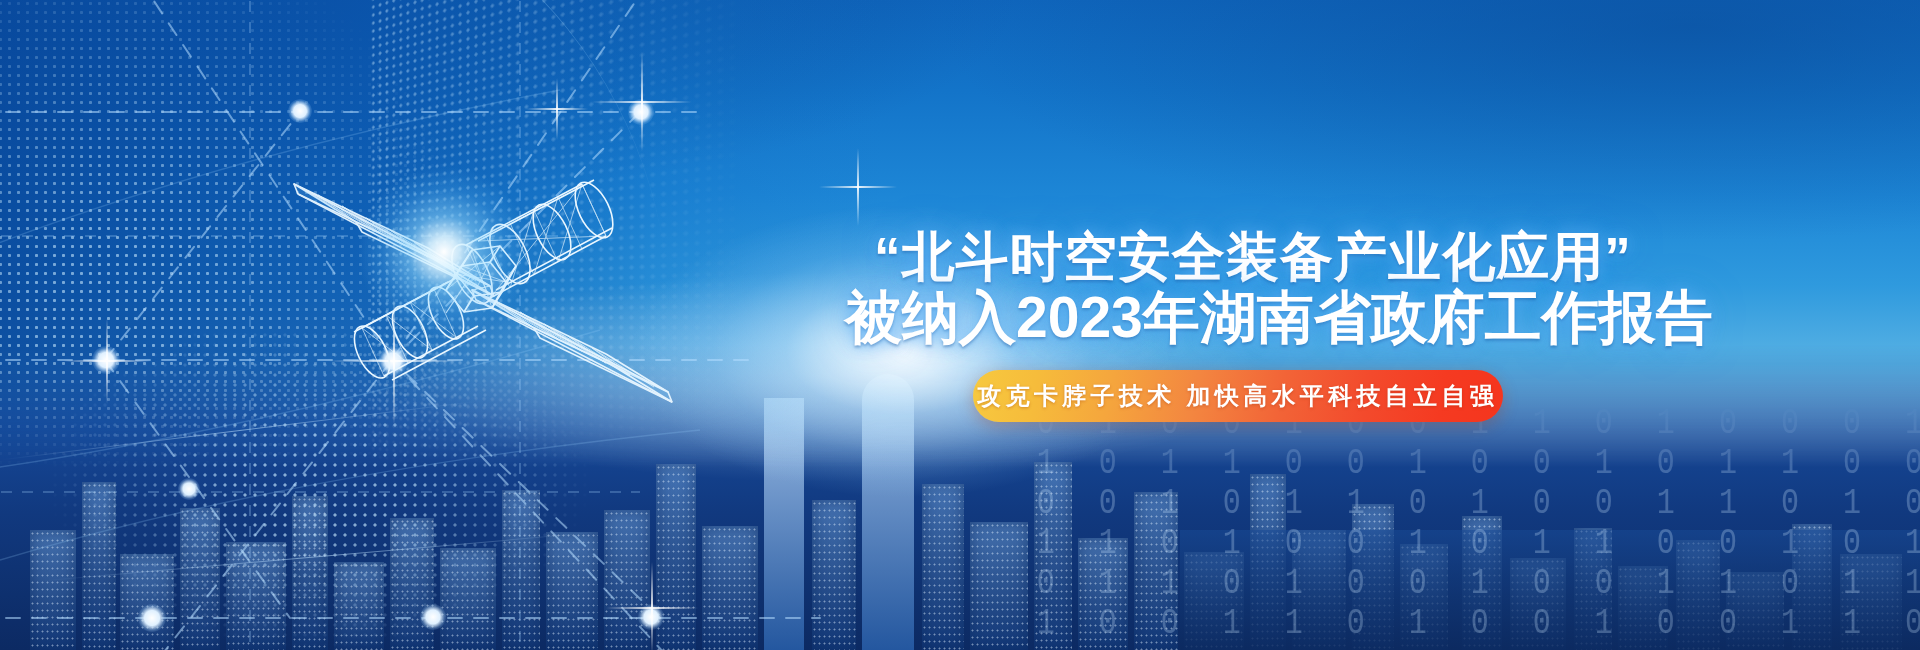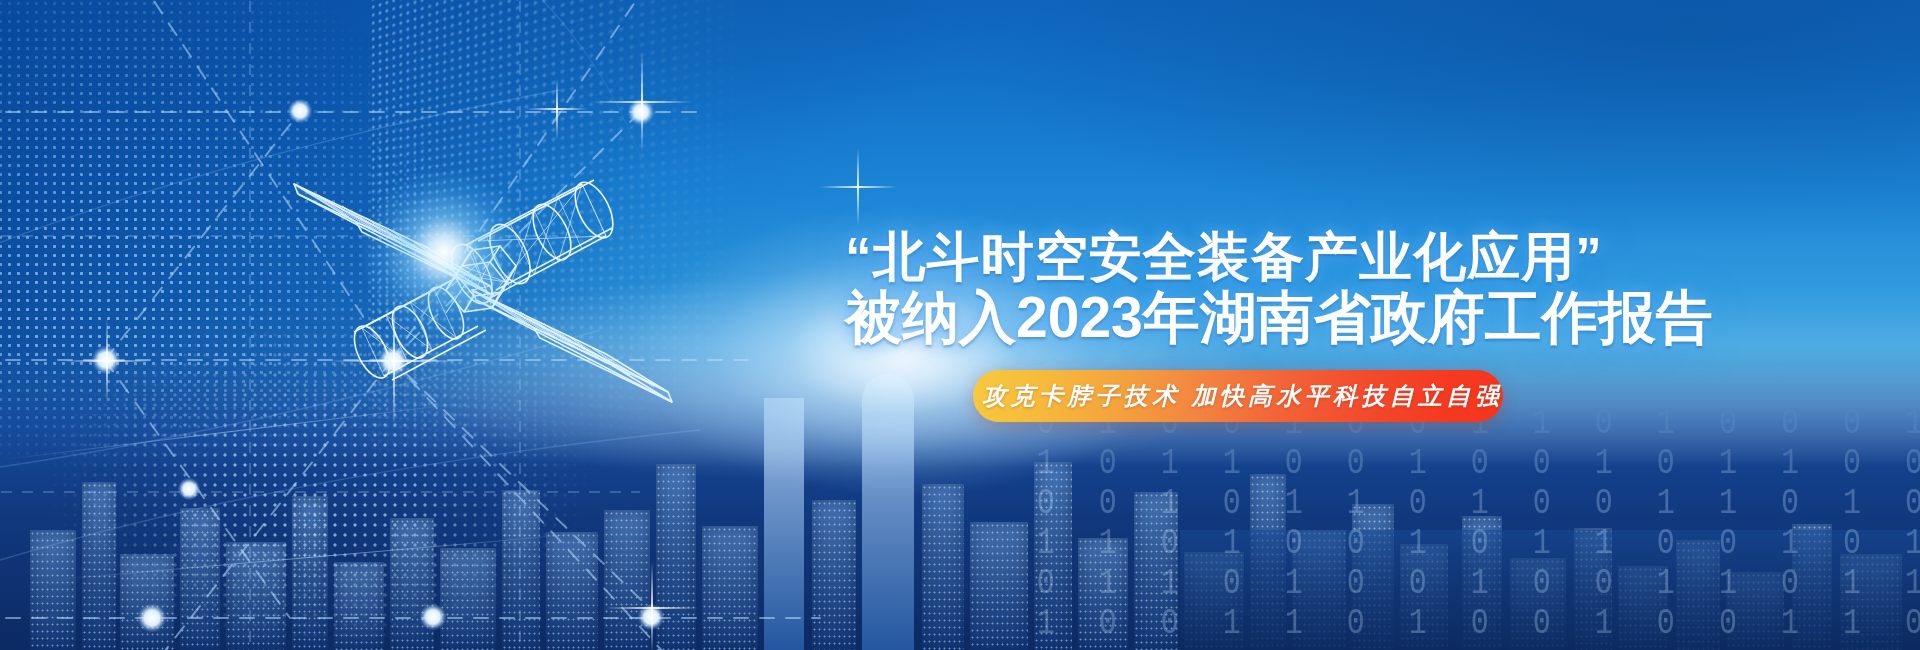--- a/index.html
+++ b/index.html
@@ -191,42 +191,42 @@
   .hl-line{
     color:#ffffff;
     font-weight:bold;
     letter-spacing:.02em;
     white-space:nowrap;
     text-shadow:
       0 0 16px rgba(90,175,245,.85),
       0 0 34px rgba(60,150,235,.55),
       0 2px 3px rgba(12,60,130,.45);
   }
-  .hl-1{ font-size:53px; line-height:58px; }
+  .hl-1{ font-size:53px; line-height:58px;margin-left:29px; }
   .hl-2{ font-size:57px; line-height:62px; letter-spacing:0; }
 
   
   .pill-wrap{
     position:absolute; left:973px; top:370px;
     width:530px; height:52px;
   }
   .pill{
     width:100%; height:100%;
     border-radius:26px;
     background:linear-gradient(100deg,
       #f7c93f 0%,
       #f6bc3b 12%,
       #f5a63d 26%,
       #f38640 42%,
       #f26437 58%,
       #f34a2c 74%,
       #f53a21 88%,
       #f5351d 100%);
     box-shadow:0 4px 16px rgba(180,60,20,.30);
-    display:flex; align-items:center; justify-content:flex-end;font-style:italic;
+    display:flex; align-items:center; justify-content:flex-start;
   }
   .pill-text{
     color:#ffffff;
     font-size:24px;
     font-weight:bold;
     letter-spacing:.18em;
     white-space:nowrap;
     text-shadow:0 1px 3px rgba(150,40,10,.35);
     padding-left:.18em;
   }

